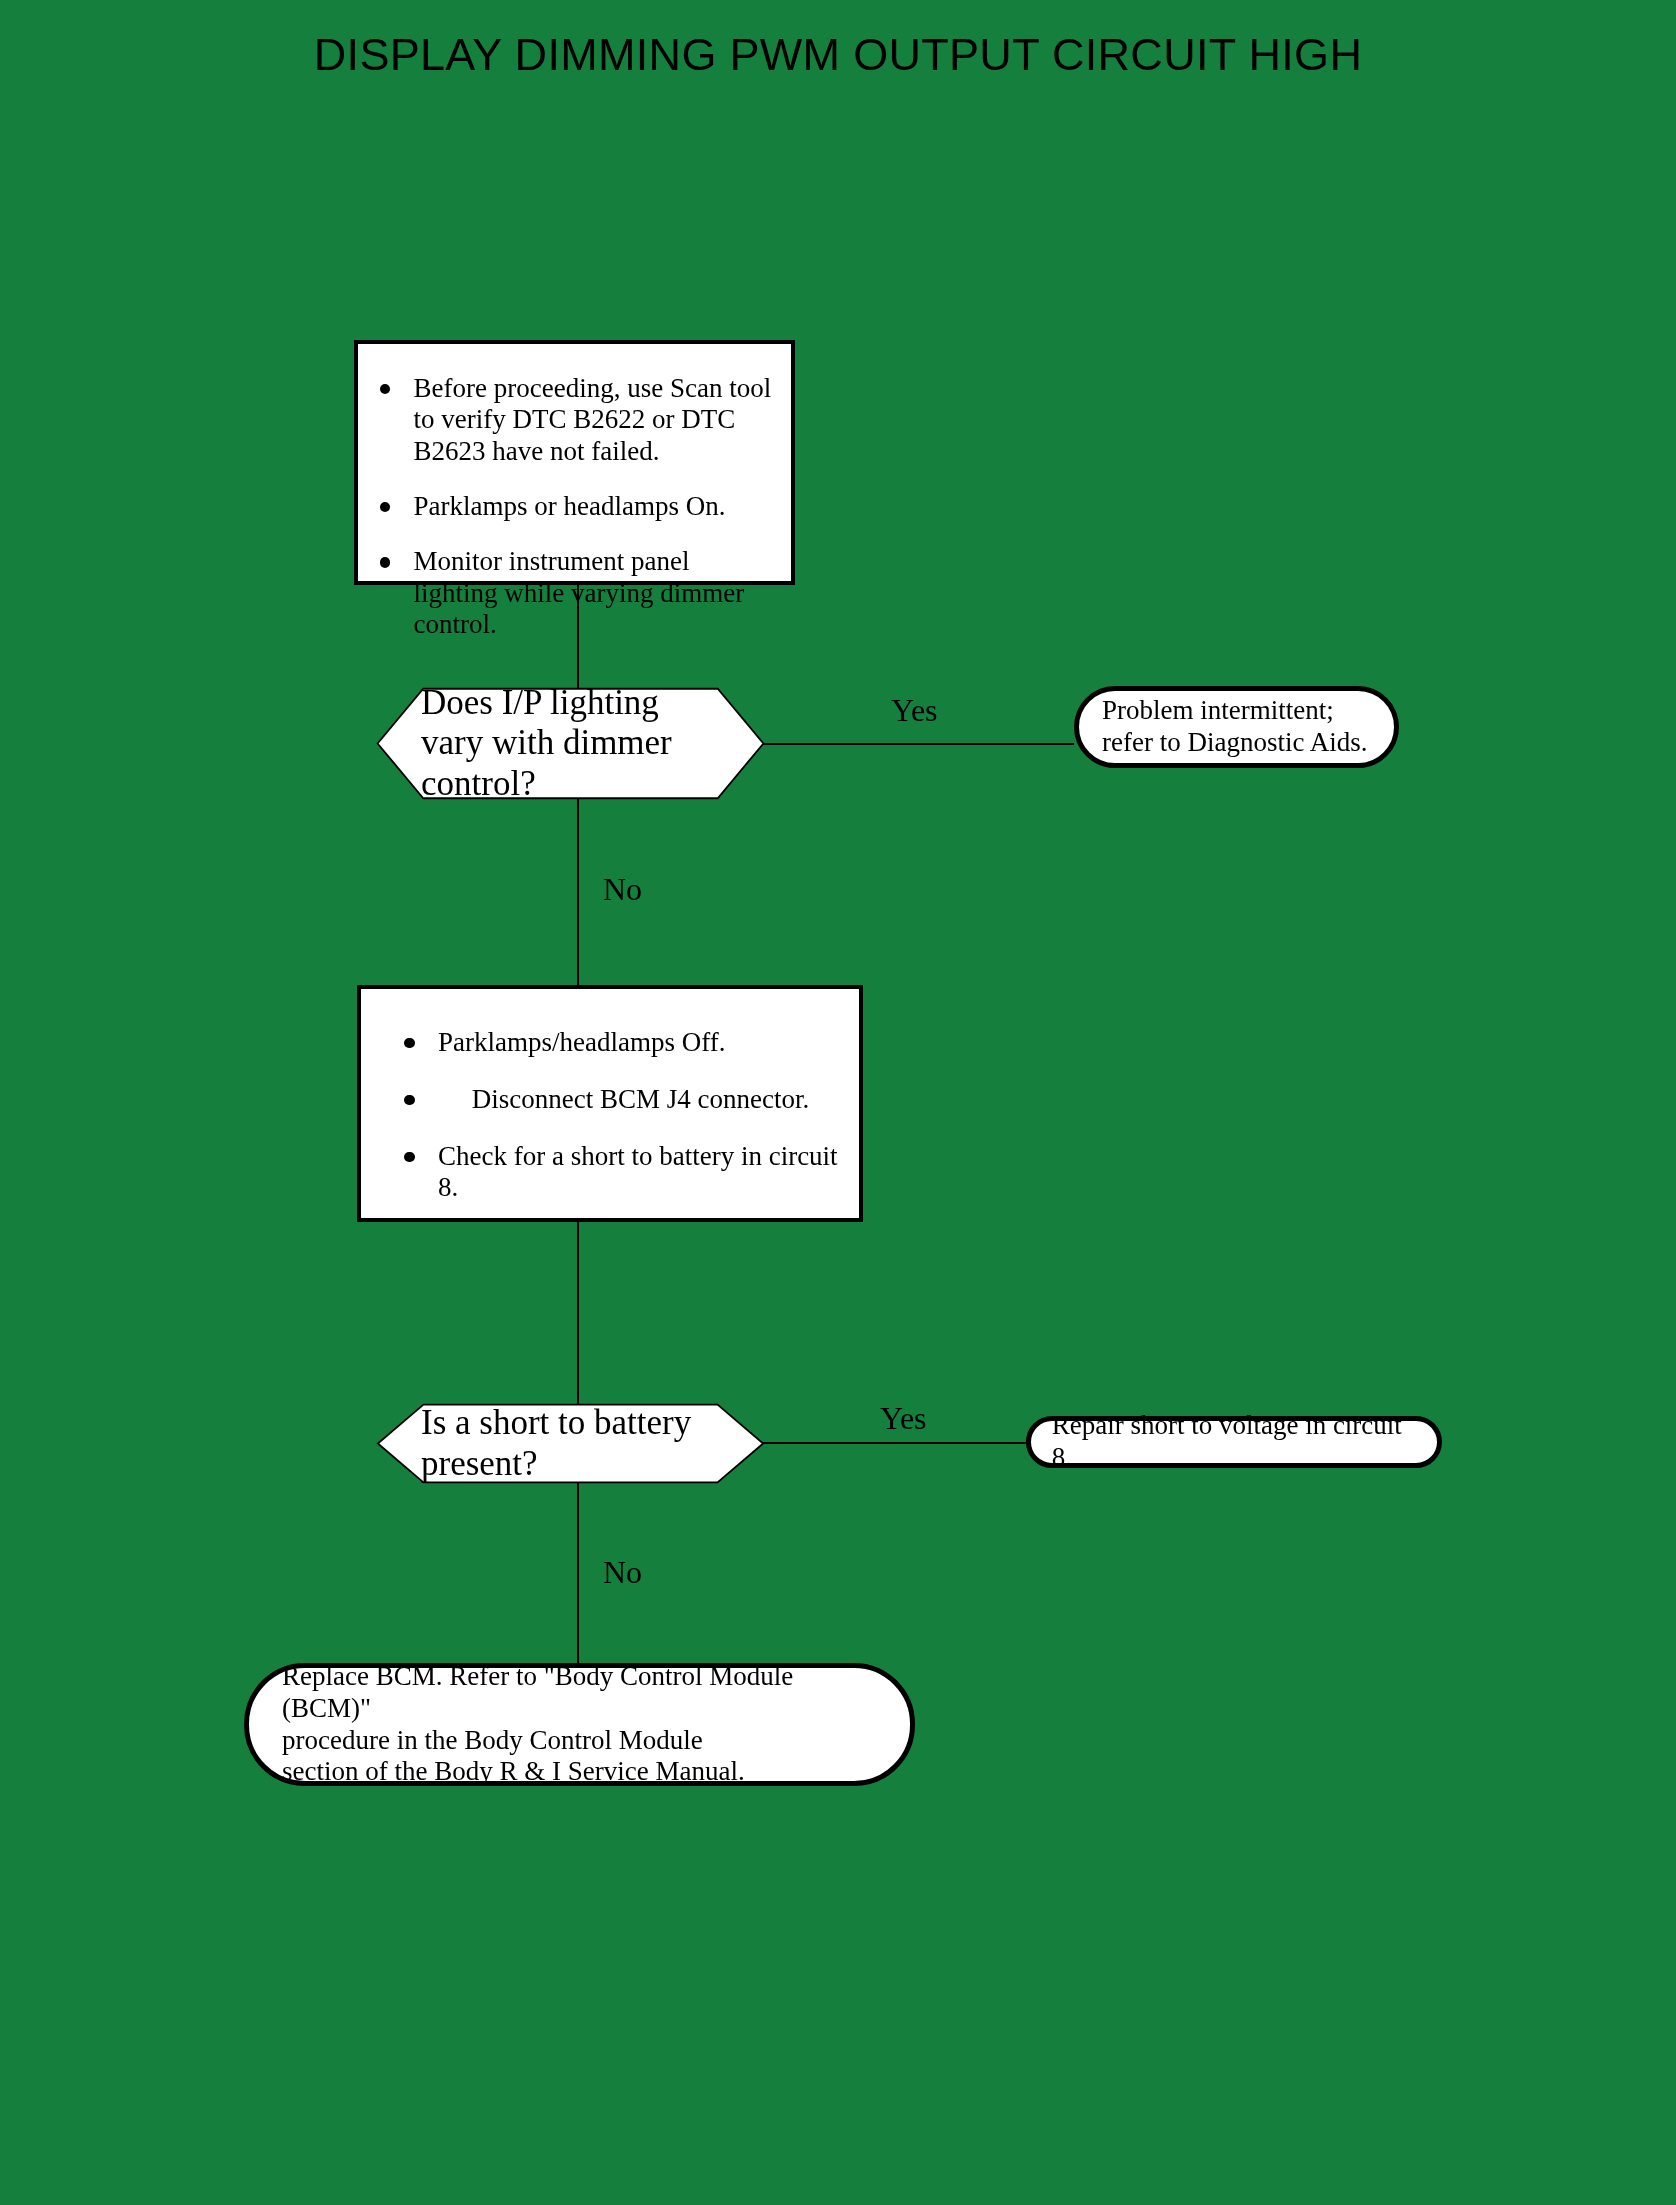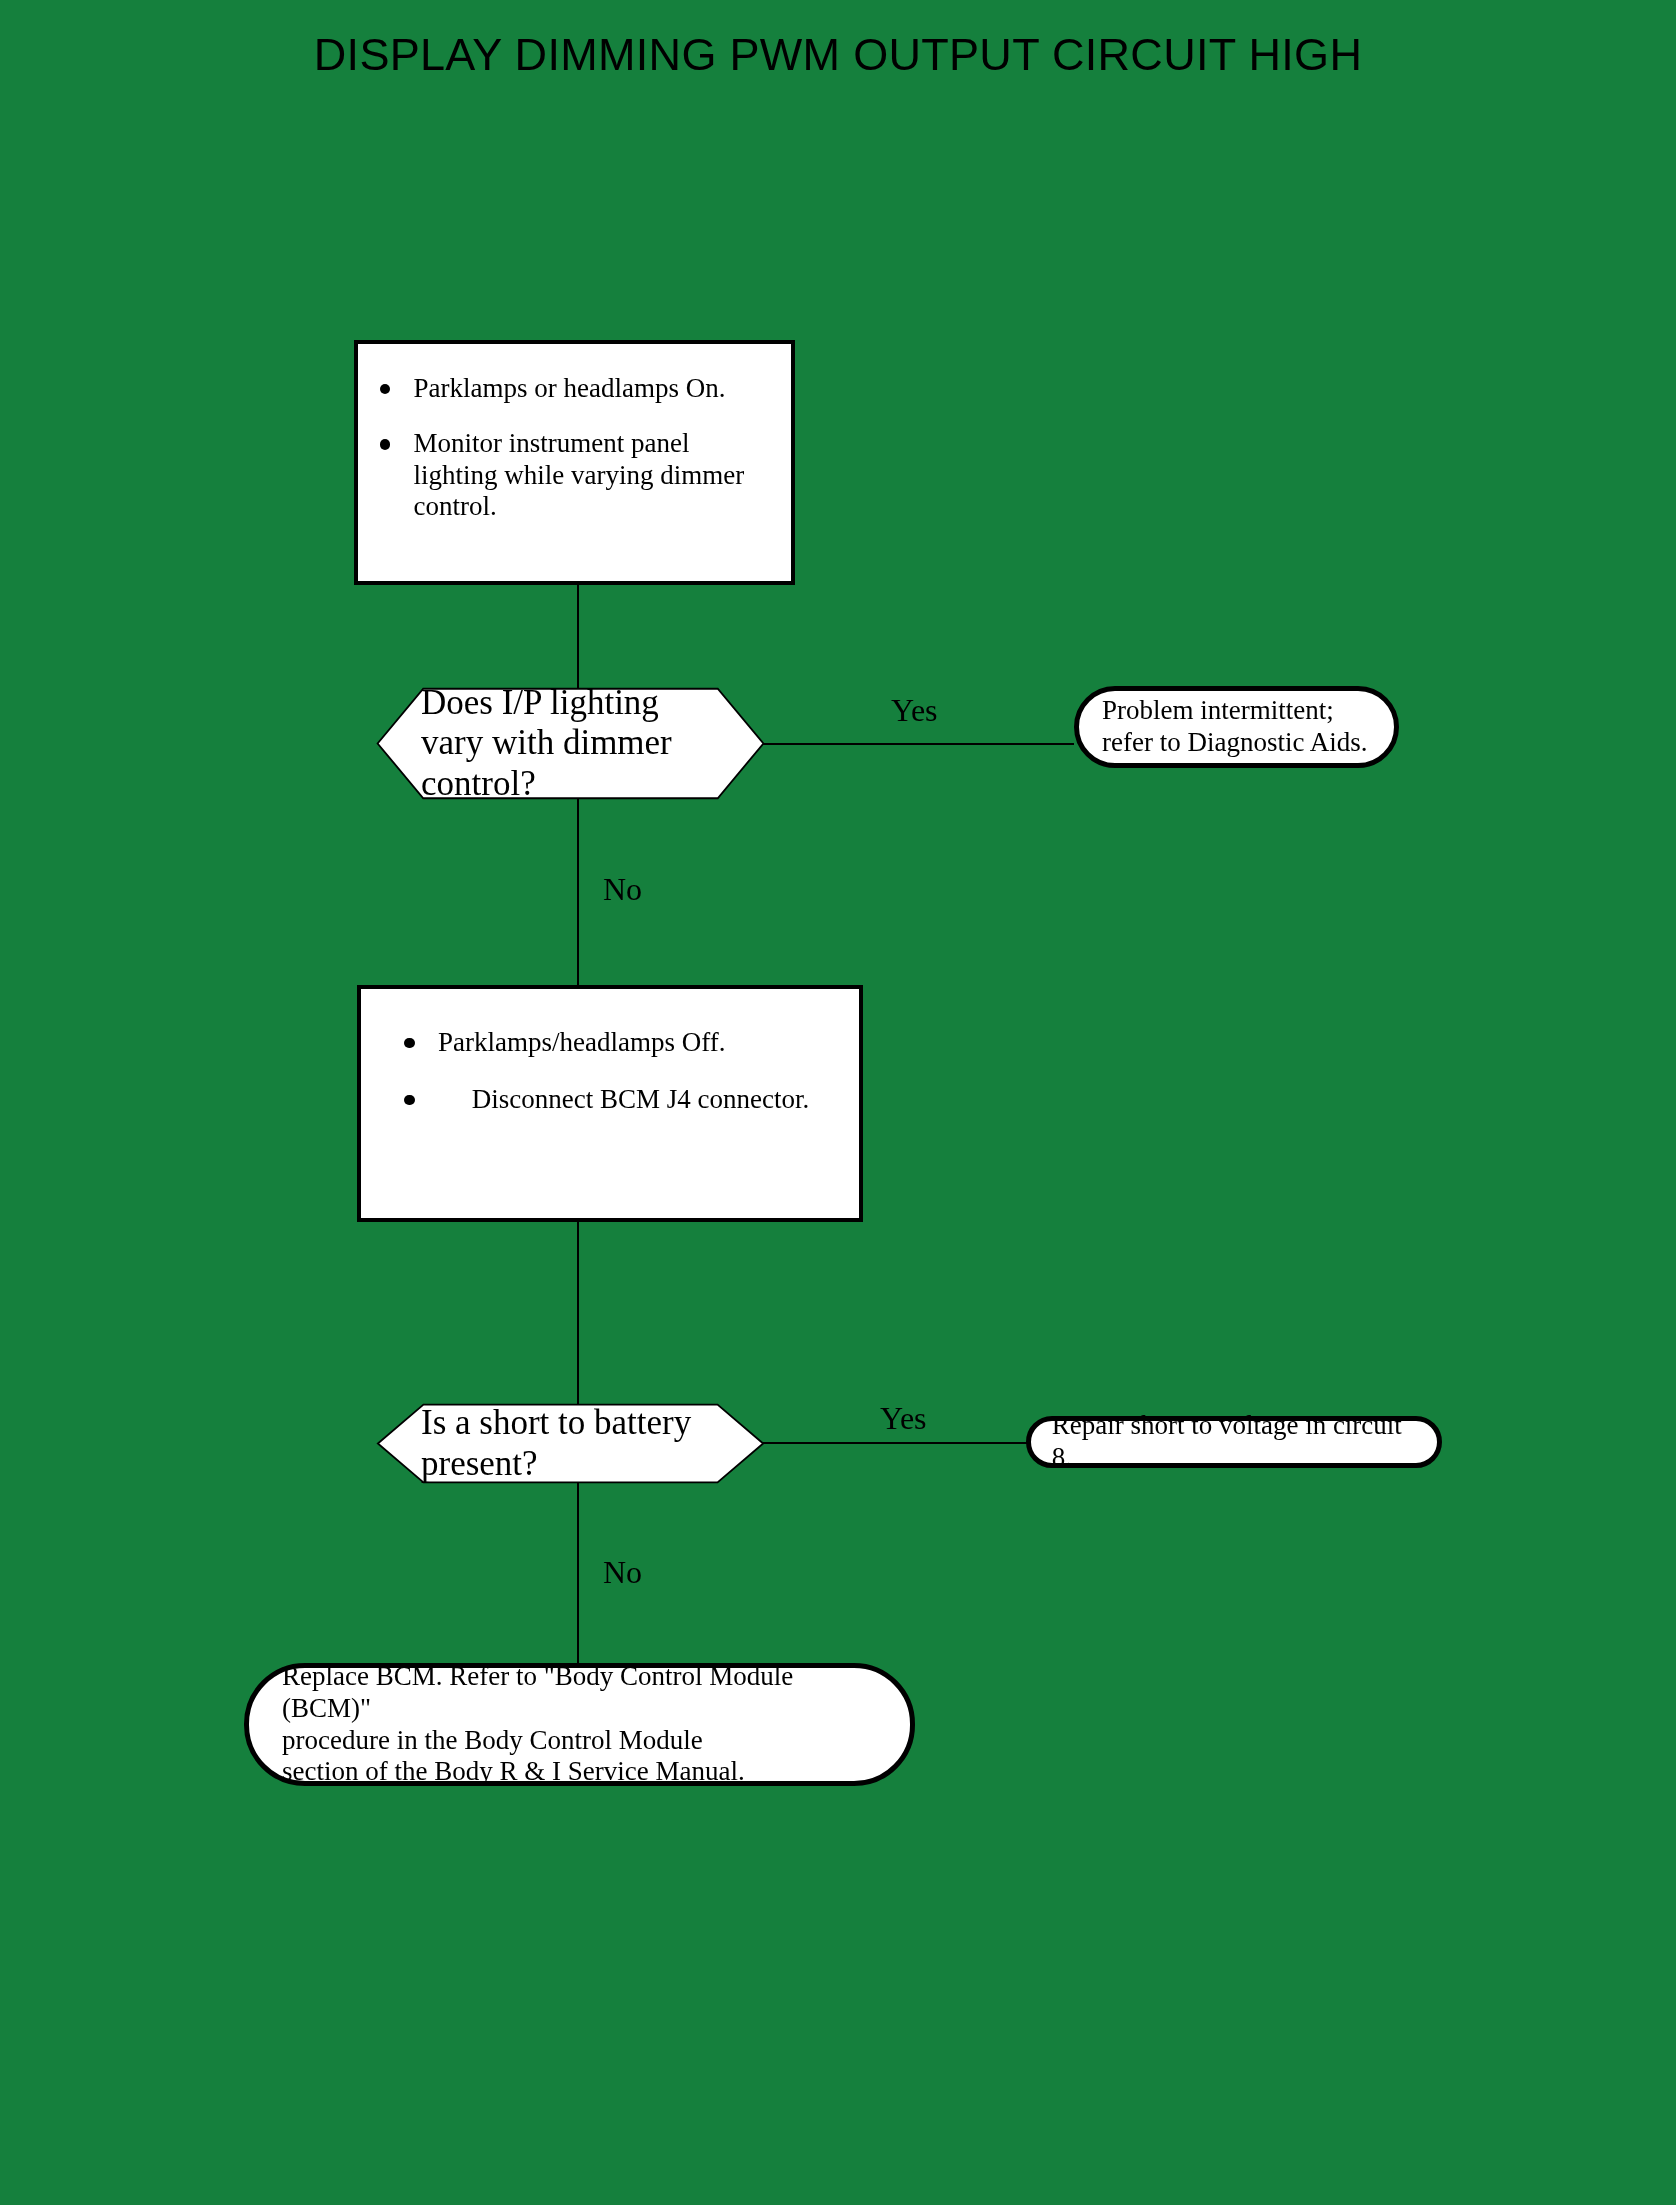--- a/index.html
+++ b/index.html
@@ -121,20 +121,24 @@
 </style>
 </head>
 <body>
 
 <div id="page">
 
   <div class="title">DISPLAY DIMMING PWM OUTPUT CIRCUIT HIGH</div>
 
   <div class="proc-box" style="left:354px; top:340px; width:441px; height:245px;">
     <ul class="bullet-list" style="margin:29px 16px 0 8.5px;">
+      <li>
+        <span class="dot"></span>
+        <span>Before proceeding, use Scan tool to verify DTC B2622 or DTC B2623 have not failed.</span>
+      </li>
       <li style="margin-top:24px;">
         <span class="dot"></span>
         <span>Parklamps or headlamps On.</span>
       </li>
       <li style="margin-top:24px;">
         <span class="dot"></span>
         <span>Monitor instrument panel lighting while varying dimmer control.</span>
       </li>
     </ul>
   </div>
@@ -163,20 +167,24 @@
   <div class="proc-box" style="left:357px; top:985px; width:506px; height:237px;">
     <ul class="bullet-list" style="margin:38px 16px 0 30px;">
       <li>
         <span class="dot"></span>
         <span>Parklamps/headlamps Off.</span>
       </li>
       <li style="margin-top:25.5px;text-align:center;">
         <span class="dot"></span>
         <span>Disconnect BCM J4 connector.</span>
       </li>
+      <li style="margin-top:25.5px;">
+        <span class="dot"></span>
+        <span>Check for a short to battery in circuit 8.</span>
+      </li>
     </ul>
   </div>
 
   <div class="line-v" style="left:577px; top:1222px; height:182px;"></div>
 
   <div class="decision" style="left:377px; top:1404px; width:387px; height:79px;">
     <svg width="387" height="79" viewBox="0 0 636 130">
       <polygon points="76,1 560,1 635,65 560,129 76,129 1,65" fill="#ffffff" stroke="#000000" stroke-width="3"></polygon>
     </svg>
     <div class="dlabel" style="padding-left:44px; padding-right:36px;">

